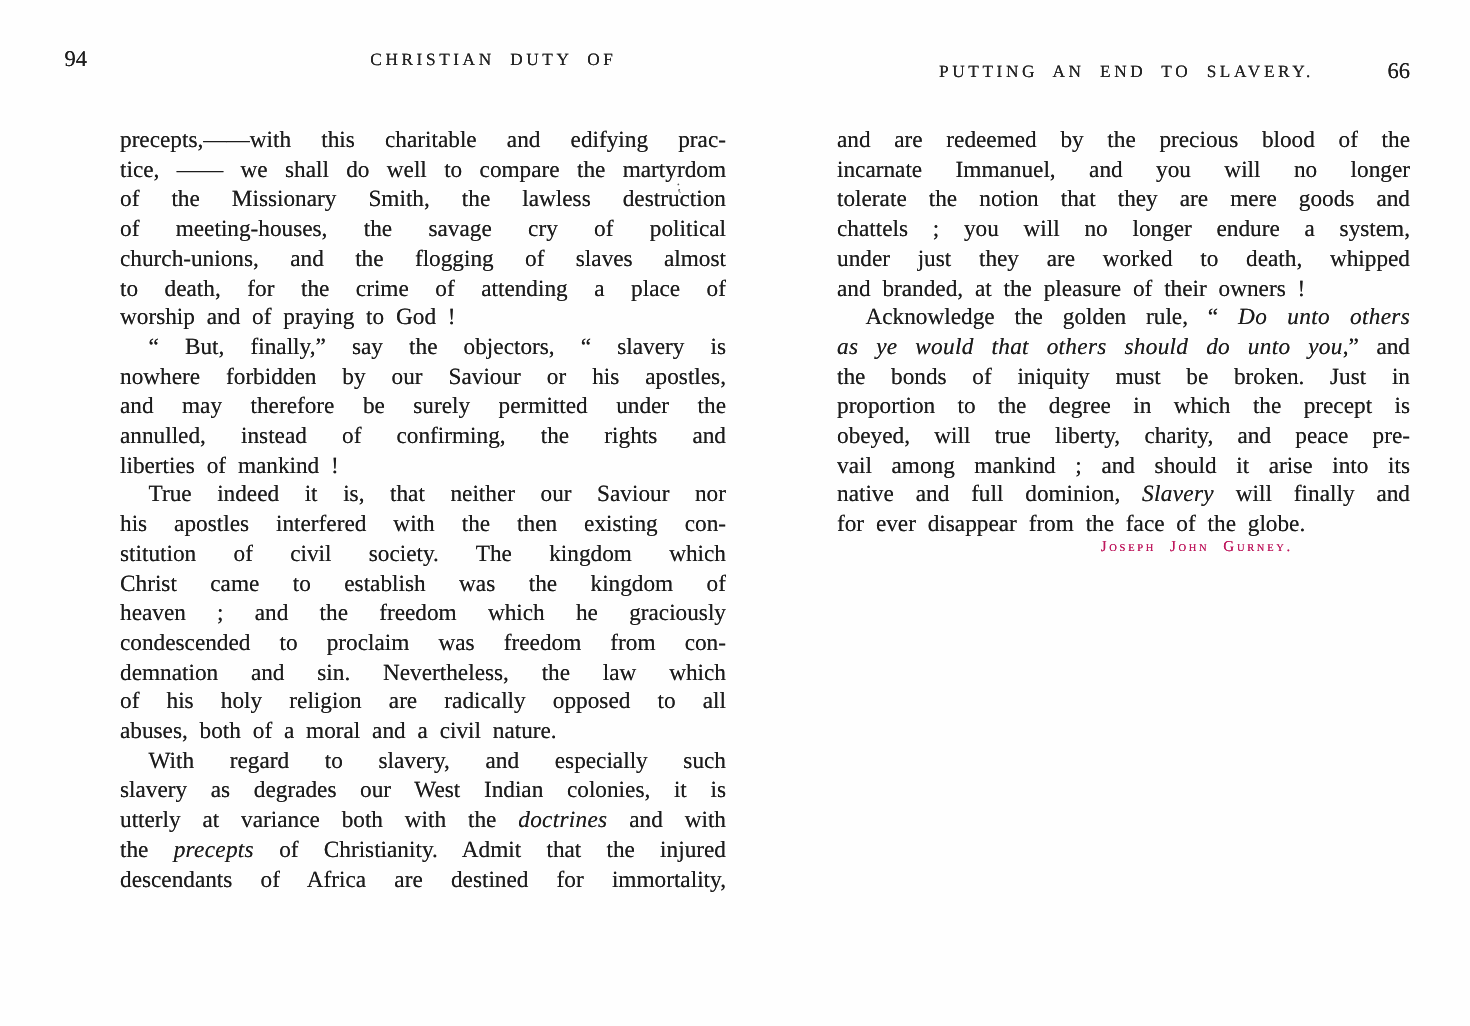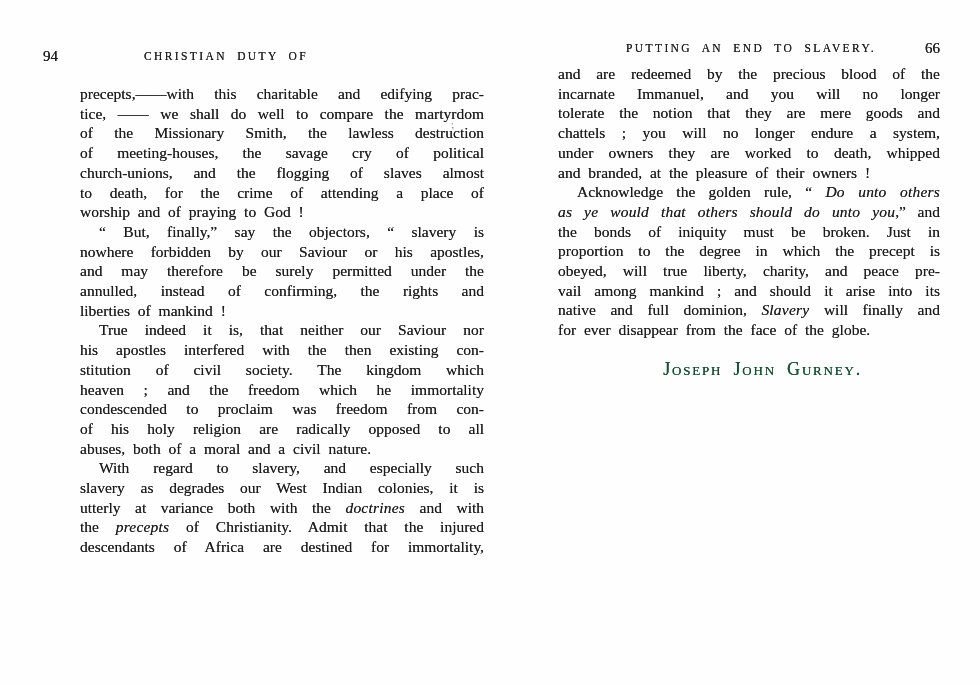--- a/index.html
+++ b/index.html
@@ -5,55 +5,55 @@
   * { margin:0; padding:0; box-sizing:border-box; }
   html,body { width:980px; height:684px; }
   body {
     position:relative;
     background:#fefefe;
     font-family:"Liberation Serif","DejaVu Serif",serif;
     color:#1c1c1c;
     overflow:hidden;
   }
   .header { position:absolute; height:18px; }
-  #left-header  { left:41px;  top:50px; width:404px; }
+  #left-header  { left:41px;  top:34px; width:404px; }
   #right-header { left:560px; top:42px; width:382px; }
   .runhead {
     position:absolute; left:0; right:0; text-align:center;
     font-size:11.5px; letter-spacing:2.4px; word-spacing:5px;
     color:#242424; text-shadow:0 0 .4px currentColor;
   }
-  #left-header .runhead { padding-right:34px; }
+  #left-header .runhead { padding-right:34px;text-align:right; }
   .pagenum {
     position:absolute; font-size:15px; color:#1e1e1e;
     text-shadow:0 0 .3px currentColor; top:-2px;
   }
   .pagenum.num-left  { left:2px; }
   .pagenum.num-right { right:2px; }
 
   .pagebody {
     position:absolute;
     font-size:15.5px; line-height:19.7px;
     word-spacing:4px;
     text-shadow:0 0 .35px rgba(20,20,20,.75);
   }
   #left-body  { left:41px;  top:84px; width:404px;margin-left:39px; }
-  #right-body { left:558px; top:64px; width:382px; }
+  #right-body { left:558px; top:84px; width:382px; }
 
   .line { text-align:justify; text-align-last:justify; }
   .line.flush { text-align-last:left; }
   .line.indent { text-indent:19px; }
   .line i { font-style:italic; letter-spacing:.2px; }
 
   .signature {
     position:absolute; left:558px; top:359px; width:382px;
     text-align:right; padding-right:78px;
-    font-variant:small-caps; font-size:18px;
+    font-variant:small-caps; font-size:10px;
     letter-spacing:1.8px; word-spacing:5px;
-    color:#14532d; text-shadow:0 0 .4px currentColor;
+    color:#be185d; text-shadow:0 0 .4px currentColor;
   }
   .speck {
     position:absolute; left:451px; top:119px;
     font-size:10px; color:#3a3a3a;
     transform:scaleX(-1) rotate(8deg);
     opacity:.85;
   }
 </style>
 </head>
 <body>
@@ -79,22 +79,24 @@
         <div class="line indent"><span>“ But, finally,” say the objectors, “ slavery is</span></div>
         <div class="line"><span>nowhere forbidden by our Saviour or his apostles,</span></div>
         <div class="line"><span>and may therefore be surely permitted under the</span></div>
         <div class="line"><span>annulled, instead of confirming, the rights and</span></div>
         <div class="line flush"><span>liberties of mankind !</span></div>
       </div>
       <div>
         <div class="line indent"><span>True indeed it is, that neither our Saviour nor</span></div>
         <div class="line"><span>his apostles interfered with the then existing con-</span></div>
         <div class="line"><span>stitution of civil society.  The kingdom which</span></div>
-        <div class="line"><span>heaven ; and the freedom which he immortality</span></div>
+        <div class="line"><span>Christ came to establish was the kingdom of</span></div>
+        <div class="line"><span>heaven ; and the freedom which he graciously</span></div>
         <div class="line"><span>condescended to proclaim was freedom from con-</span></div>
+        <div class="line"><span>demnation and sin.  Nevertheless, the law which</span></div>
         <div class="line"><span>of his holy religion are radically opposed to all</span></div>
         <div class="line flush"><span>abuses, both of a moral and a civil nature.</span></div>
       </div>
       <div>
         <div class="line indent"><span>With regard to slavery, and especially such</span></div>
         <div class="line"><span>slavery as degrades our West Indian colonies, it is</span></div>
         <div class="line"><span>utterly at variance both with the </span><i>doctrines</i><span> and with</span></div>
         <div class="line"><span>the </span><i>precepts</i><span> of Christianity.  Admit that the injured</span></div>
         <div class="line"><span>descendants of Africa are destined for immortality,</span></div>
       </div>
@@ -104,21 +106,21 @@
     <span class="runhead">PUTTING AN END TO SLAVERY.</span>
     <span class="pagenum num-right">66</span>
   </div>
 
   <div class="pagebody" id="right-body">
       <div>
         <div class="line"><span>and are redeemed by the precious blood of the</span></div>
         <div class="line"><span>incarnate Immanuel, and you will no longer</span></div>
         <div class="line"><span>tolerate the notion that they are mere goods and</span></div>
         <div class="line"><span>chattels ; you will no longer endure a system,</span></div>
-        <div class="line"><span>under owners they are worked to death, whipped</span></div>
+        <div class="line"><span>under just they are worked to death, whipped</span></div>
         <div class="line flush"><span>and branded, at the pleasure of their owners !</span></div>
       </div>
       <div>
         <div class="line indent"><span>Acknowledge the golden rule, “ </span><i>Do unto others</i></div>
         <div class="line"><i>as ye would that others should do unto you</i><span>,” and</span></div>
         <div class="line"><span>the bonds of iniquity must be broken.  Just in</span></div>
         <div class="line"><span>proportion to the degree in which the precept is</span></div>
         <div class="line"><span>obeyed, will true liberty, charity, and peace pre-</span></div>
         <div class="line"><span>vail among mankind ; and should it arise into its</span></div>
         <div class="line"><span>native and full dominion, </span><i>Slavery</i><span> will finally and</span></div>

